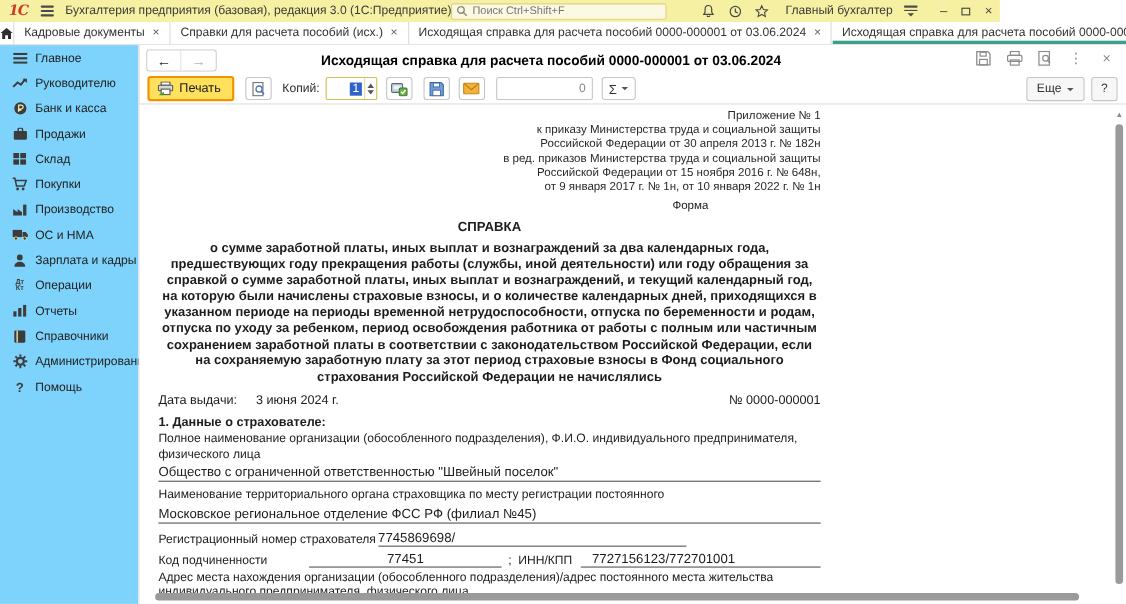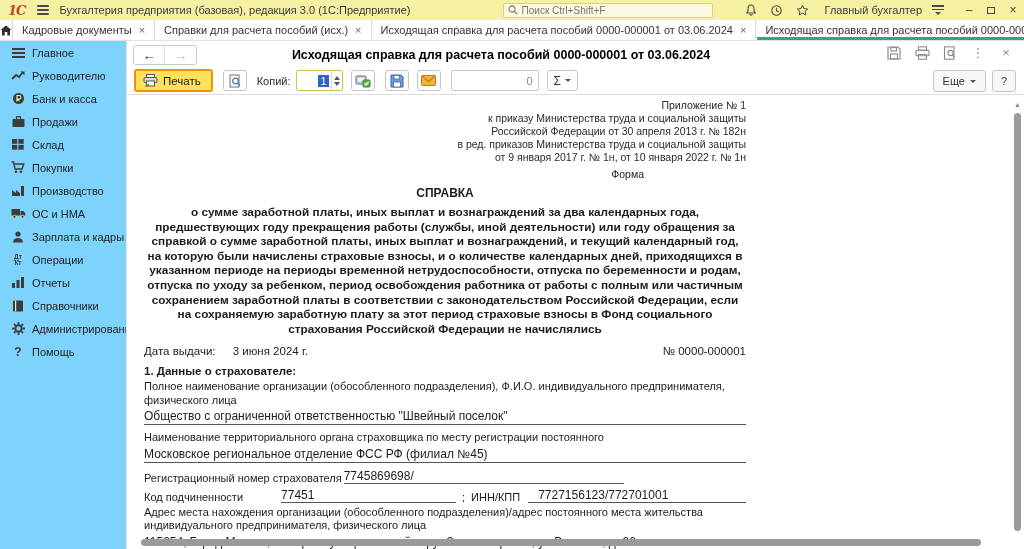--- a/index.html
+++ b/index.html
@@ -1,21 +1,21 @@
 <!DOCTYPE html>
 <html><head>
 <meta charset="utf-8">
 <style>
   * { margin:0; padding:0; box-sizing:border-box; }
   html,body { width:1024px; height:549px; overflow:hidden;
     font-family:"Liberation Sans","DejaVu Sans",sans-serif; background:#fff; }
   .app { position:relative; width:1024px; height:549px; }
 
   
-  .titlebar { position:absolute; left:0; top:0; width:1024px; height:20px;
+  .titlebar { position:absolute; left:0; top:0; width:909px; height:20px;
     background:#f6f0a3; display:flex; align-items:center; font-size:11px; color:#3a3a3a; }
   .logo { font-family:"DejaVu Serif",serif; font-weight:bold; font-style:italic;
     color:#cf3a26; font-size:13px; margin:0 8px 0 8px; letter-spacing:-1px; }
   .ham { display:inline-flex; flex-direction:column; gap:2px; margin:0 10px 0 4px; cursor:pointer; }
   .ham i { width:12px; height:2px; background:#4a4a4a; border-radius:1px; }
   .app-title { white-space:nowrap; }
   .tb-spacer { flex:1; }
   .searchbox { width:210px; height:15px; background:#fcf9e3; border:1px solid #ddd37f;
     border-radius:2px; display:flex; align-items:center; padding:0 4px; margin-right:28px; }
   .searchbox svg { flex:none; margin-right:4px; }
@@ -111,21 +111,21 @@
   .doc-h1 { text-align:center; font-size:12px; font-weight:bold; margin-top:6px; }
   .doc-sub { text-align:center; font-size:11.8px; font-weight:bold; line-height:14.6px; margin-top:5px; }
   .date-row { display:flex; justify-content:space-between; margin-top:9px; font-size:11.5px; }
   .date-left span.lbl { margin-right:14px; }
   .sec-title { font-size:11.5px; font-weight:bold; margin-top:8px; }
   .lbl-sm { font-size:11px; line-height:13.5px; margin-top:3px; color:#1c1c1c; }
   .val-line { font-size:12px; border-bottom:1px solid #555; padding-bottom:1px; margin-top:2px; }
   .inline-row { display:flex; align-items:flex-end; font-size:11px; margin-top:4px; }
   .inline-row .u { border-bottom:1px solid #555; font-size:12px; }
   .u.reg { width:280px; margin-left:2px; }
-  .u.sub { width:175px; margin-left:38px; }
+  .u.sub { width:175px; margin-left:38px; text-align:center; }
   .u.inn { flex:1; margin-left:8px; text-align:left; padding-left:10px; }
   .semi { margin-left:6px; }
 
   
   .vscroll { position:absolute; right:3px; top:5px; width:9px; height:440px; }
   .vscroll .arrow { color:#8a8a8a; font-size:7px; text-align:center; line-height:8px; }
   .vscroll .thumb { position:absolute; left:1px; top:12px; width:7px; height:418px;
     background:#9a9a9a; border-radius:4px; }
   .hscroll { position:absolute; left:6px; bottom:2px; width:856px; height:8px; }
   .hscroll .thumb { position:absolute; left:8px; top:0; width:840px; height:7px;
@@ -440,20 +440,21 @@
       <div class="btn-help">?</div>
     </div>
 
     <div class="docarea">
       <div class="page">
         <div class="hdr">
           <div>Приложение № 1</div>
           <div>к приказу Министерства труда и социальной защиты</div>
           <div>Российской Федерации от 30 апреля 2013 г. № 182н</div>
           <div>в ред. приказов Министерства труда и социальной защиты</div>
+          <div>Российской Федерации от 15 ноября 2016 г. № 648н,</div>
           <div>от 9 января 2017 г. № 1н, от 10 января 2022 г. № 1н</div>
         </div>
         <div class="forma">Форма</div>
         <div class="doc-h1">СПРАВКА</div>
         <div class="doc-sub">о сумме заработной платы, иных выплат и вознаграждений за два календарных года, предшествующих году прекращения работы (службы, иной деятельности) или году обращения за справкой о сумме заработной платы, иных выплат и вознаграждений, и текущий календарный год, на которую были начислены страховые взносы, и о количестве календарных дней, приходящихся в указанном периоде на периоды временной нетрудоспособности, отпуска по беременности и родам, отпуска по уходу за ребенком, период освобождения работника от работы с полным или частичным сохранением заработной платы в соответствии с законодательством Российской Федерации, если на сохраняемую заработную плату за этот период страховые взносы в Фонд социального страхования Российской Федерации не начислялись</div>
         <div class="date-row">
           <span class="date-left">
             <span class="lbl">Дата выдачи:</span>
             <span>3 июня 2024 г.</span>
           </span>

